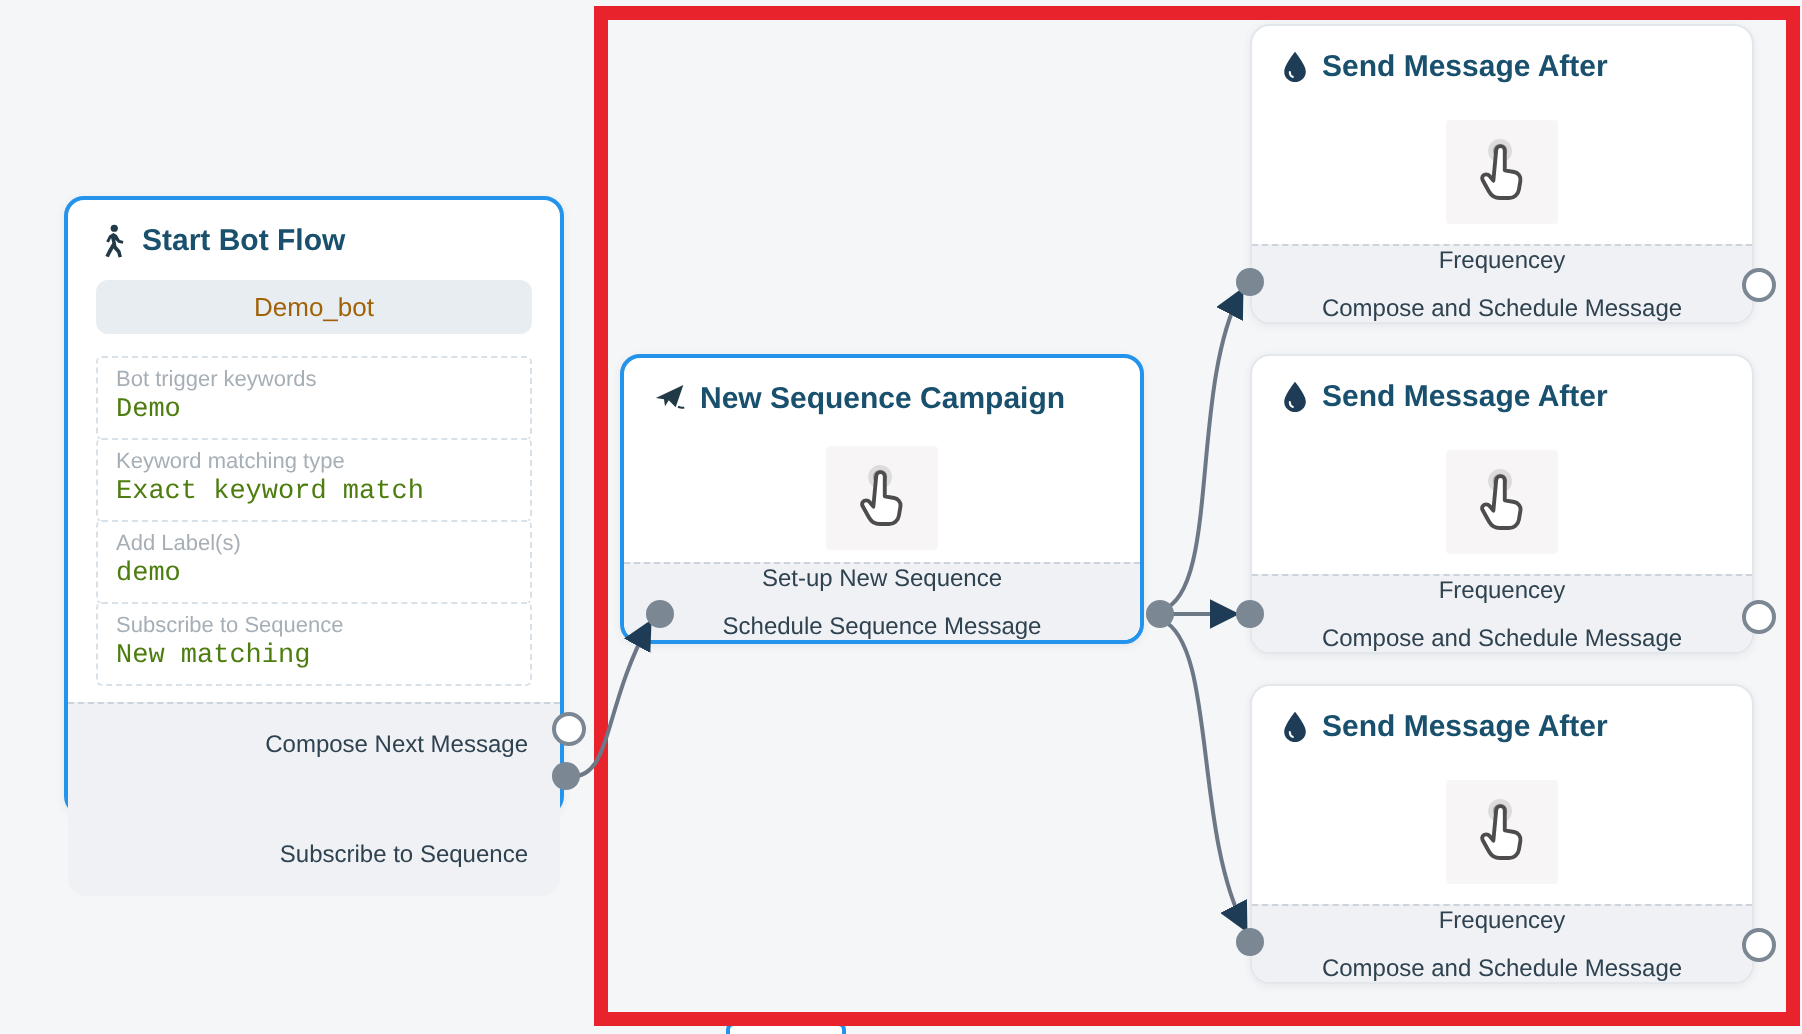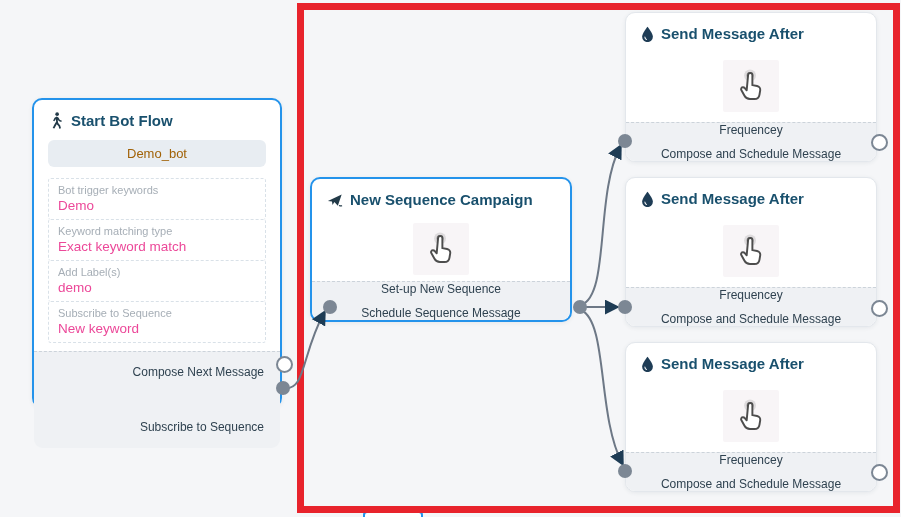--- a/index.html
+++ b/index.html
@@ -13,21 +13,21 @@
 
   
   .node{
     position:absolute;background:#ffffff;border-radius:10px;
     display:flex;flex-direction:column;z-index:1;
     box-shadow:0 1px 4px rgba(40,60,80,.08);
   }
   .node.blue{border:2px solid #2493eb;}
   .node.plain{border:1px solid #e3e7ec;}
   .node-header{
-    display:flex;align-items:flex-end;gap:7px;
+    display:flex;align-items:flex-start;gap:7px;
     padding:12px 15px 8px 15px;
     font-size:15px;font-weight:bold;color:#19506d;
   }
   .node-body{flex:1;display:flex;align-items:center;justify-content:center;}
   .node-footer{
     border-top:1px dashed #ccd3da;background:#eff1f4;
     border-radius:0 0 9px 9px;position:relative;
     font-size:12px;color:#2f4250;
   }
   .footer-split{display:flex;justify-content:space-between;align-items:center;height:38px;padding:0 14px;flex-direction:column;}
@@ -45,21 +45,21 @@
   .bot-pill{
     margin:3px 14px 8px 14px;background:#e8edf2;border-radius:6px;
     text-align:center;padding:6px 0;font-size:13px;color:#a16207;cursor:pointer;
   }
   .fields{margin:4px 14px 8px 14px;}
   .field{
     border:1px dashed #d9e1e8;border-radius:3px;
     padding:4px 9px 5px 9px;margin-top:-1px;background:#fff;
   }
   .field .flabel{font-size:11px;color:#a6aeb6;line-height:14px;}
-  .field .fvalue{font-size:13.5px;color:#ec4899;line-height:17px;}
+  .field .fvalue{font-size:13.5px;color:#4d7c0f;line-height:17px;font-family:Liberation Mono, monospace;}
 
   
   .tapbox{
     width:56px;height:52px;background:#f8f5f7;border-radius:2px;
     display:flex;align-items:center;justify-content:center;
   }
 
   
   svg.edges{position:absolute;inset:0;z-index:3;pointer-events:none;}
 
@@ -101,21 +101,21 @@
       <div class="field">
         <div class="flabel">Keyword matching type</div>
         <div class="fvalue">Exact keyword match</div>
       </div>
       <div class="field">
         <div class="flabel">Add Label(s)</div>
         <div class="fvalue">demo</div>
       </div>
       <div class="field">
         <div class="flabel">Subscribe to Sequence</div>
-        <div class="fvalue">New keyword</div>
+        <div class="fvalue">New matching</div>
       </div>
     </div>
 
     <div class="node-footer footer-col" style="flex:1;gap:40px;">
       <div class="row">Compose Next Message</div>
       <div class="row">Subscribe to Sequence</div>
     </div>
   </div>
 
   <div class="port hollow" style="left:276px;top:356px;"></div>

